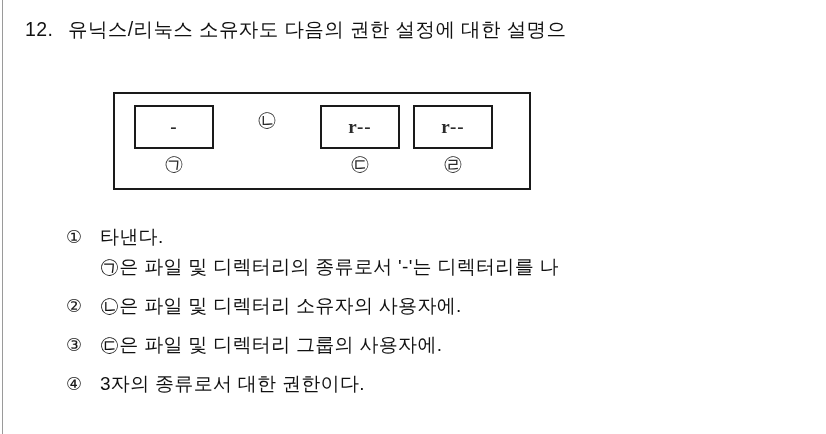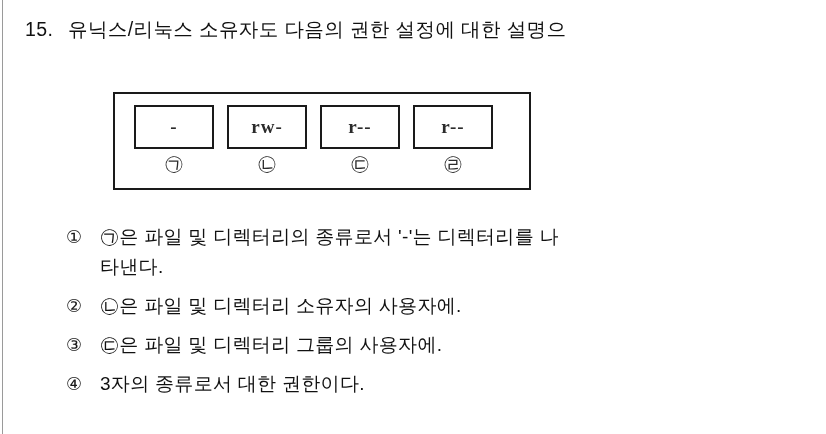--- a/index.html
+++ b/index.html
@@ -130,55 +130,54 @@
   }
 </style>
 </head>
 <body>
 
 <div class="page-edge"></div>
 
 <div class="sheet">
 
   <div class="question">
-    <span class="q-line"><span class="q-num">15.</span><span>유닉스/리눅스 소유자도 다음의 권한 설정에 대한 설명으</span></span>
+    <span class="q-line"><span class="q-num">12.</span><span>유닉스/리눅스 소유자도 다음의 권한 설정에 대한 설명으</span></span>
   </div>
 
   <div class="diagram">
     <div class="perm-row">
 
       <div class="perm-cell">
         <div class="perm-box">-</div>
         <div class="perm-mark">㉠</div>
       </div>
 
       <div class="perm-cell">
-        <div class="perm-box">rw-</div>
         <div class="perm-mark">㉡</div>
       </div>
 
       <div class="perm-cell">
         <div class="perm-box">r--</div>
         <div class="perm-mark">㉢</div>
       </div>
 
       <div class="perm-cell">
         <div class="perm-box">r--</div>
         <div class="perm-mark">㉣</div>
       </div>
 
     </div>
   </div>
 
   <div class="options">
 
     <div class="option">
       <span class="opt-marker">①</span>
+      <span class="opt-text">타낸다.</span>
       <span class="opt-text">㉠은 파일 및 디렉터리의 종류로서 '-'는 디렉터리를 나</span>
-      <span class="opt-text">타낸다.</span>
     </div>
 
     <div class="option">
       <span class="opt-marker">②</span>
       <span class="opt-text">㉡은 파일 및 디렉터리 소유자의 사용자에.</span>
     </div>
 
     <div class="option">
       <span class="opt-marker">③</span>
       <span class="opt-text">㉢은 파일 및 디렉터리 그룹의 사용자에.</span>

